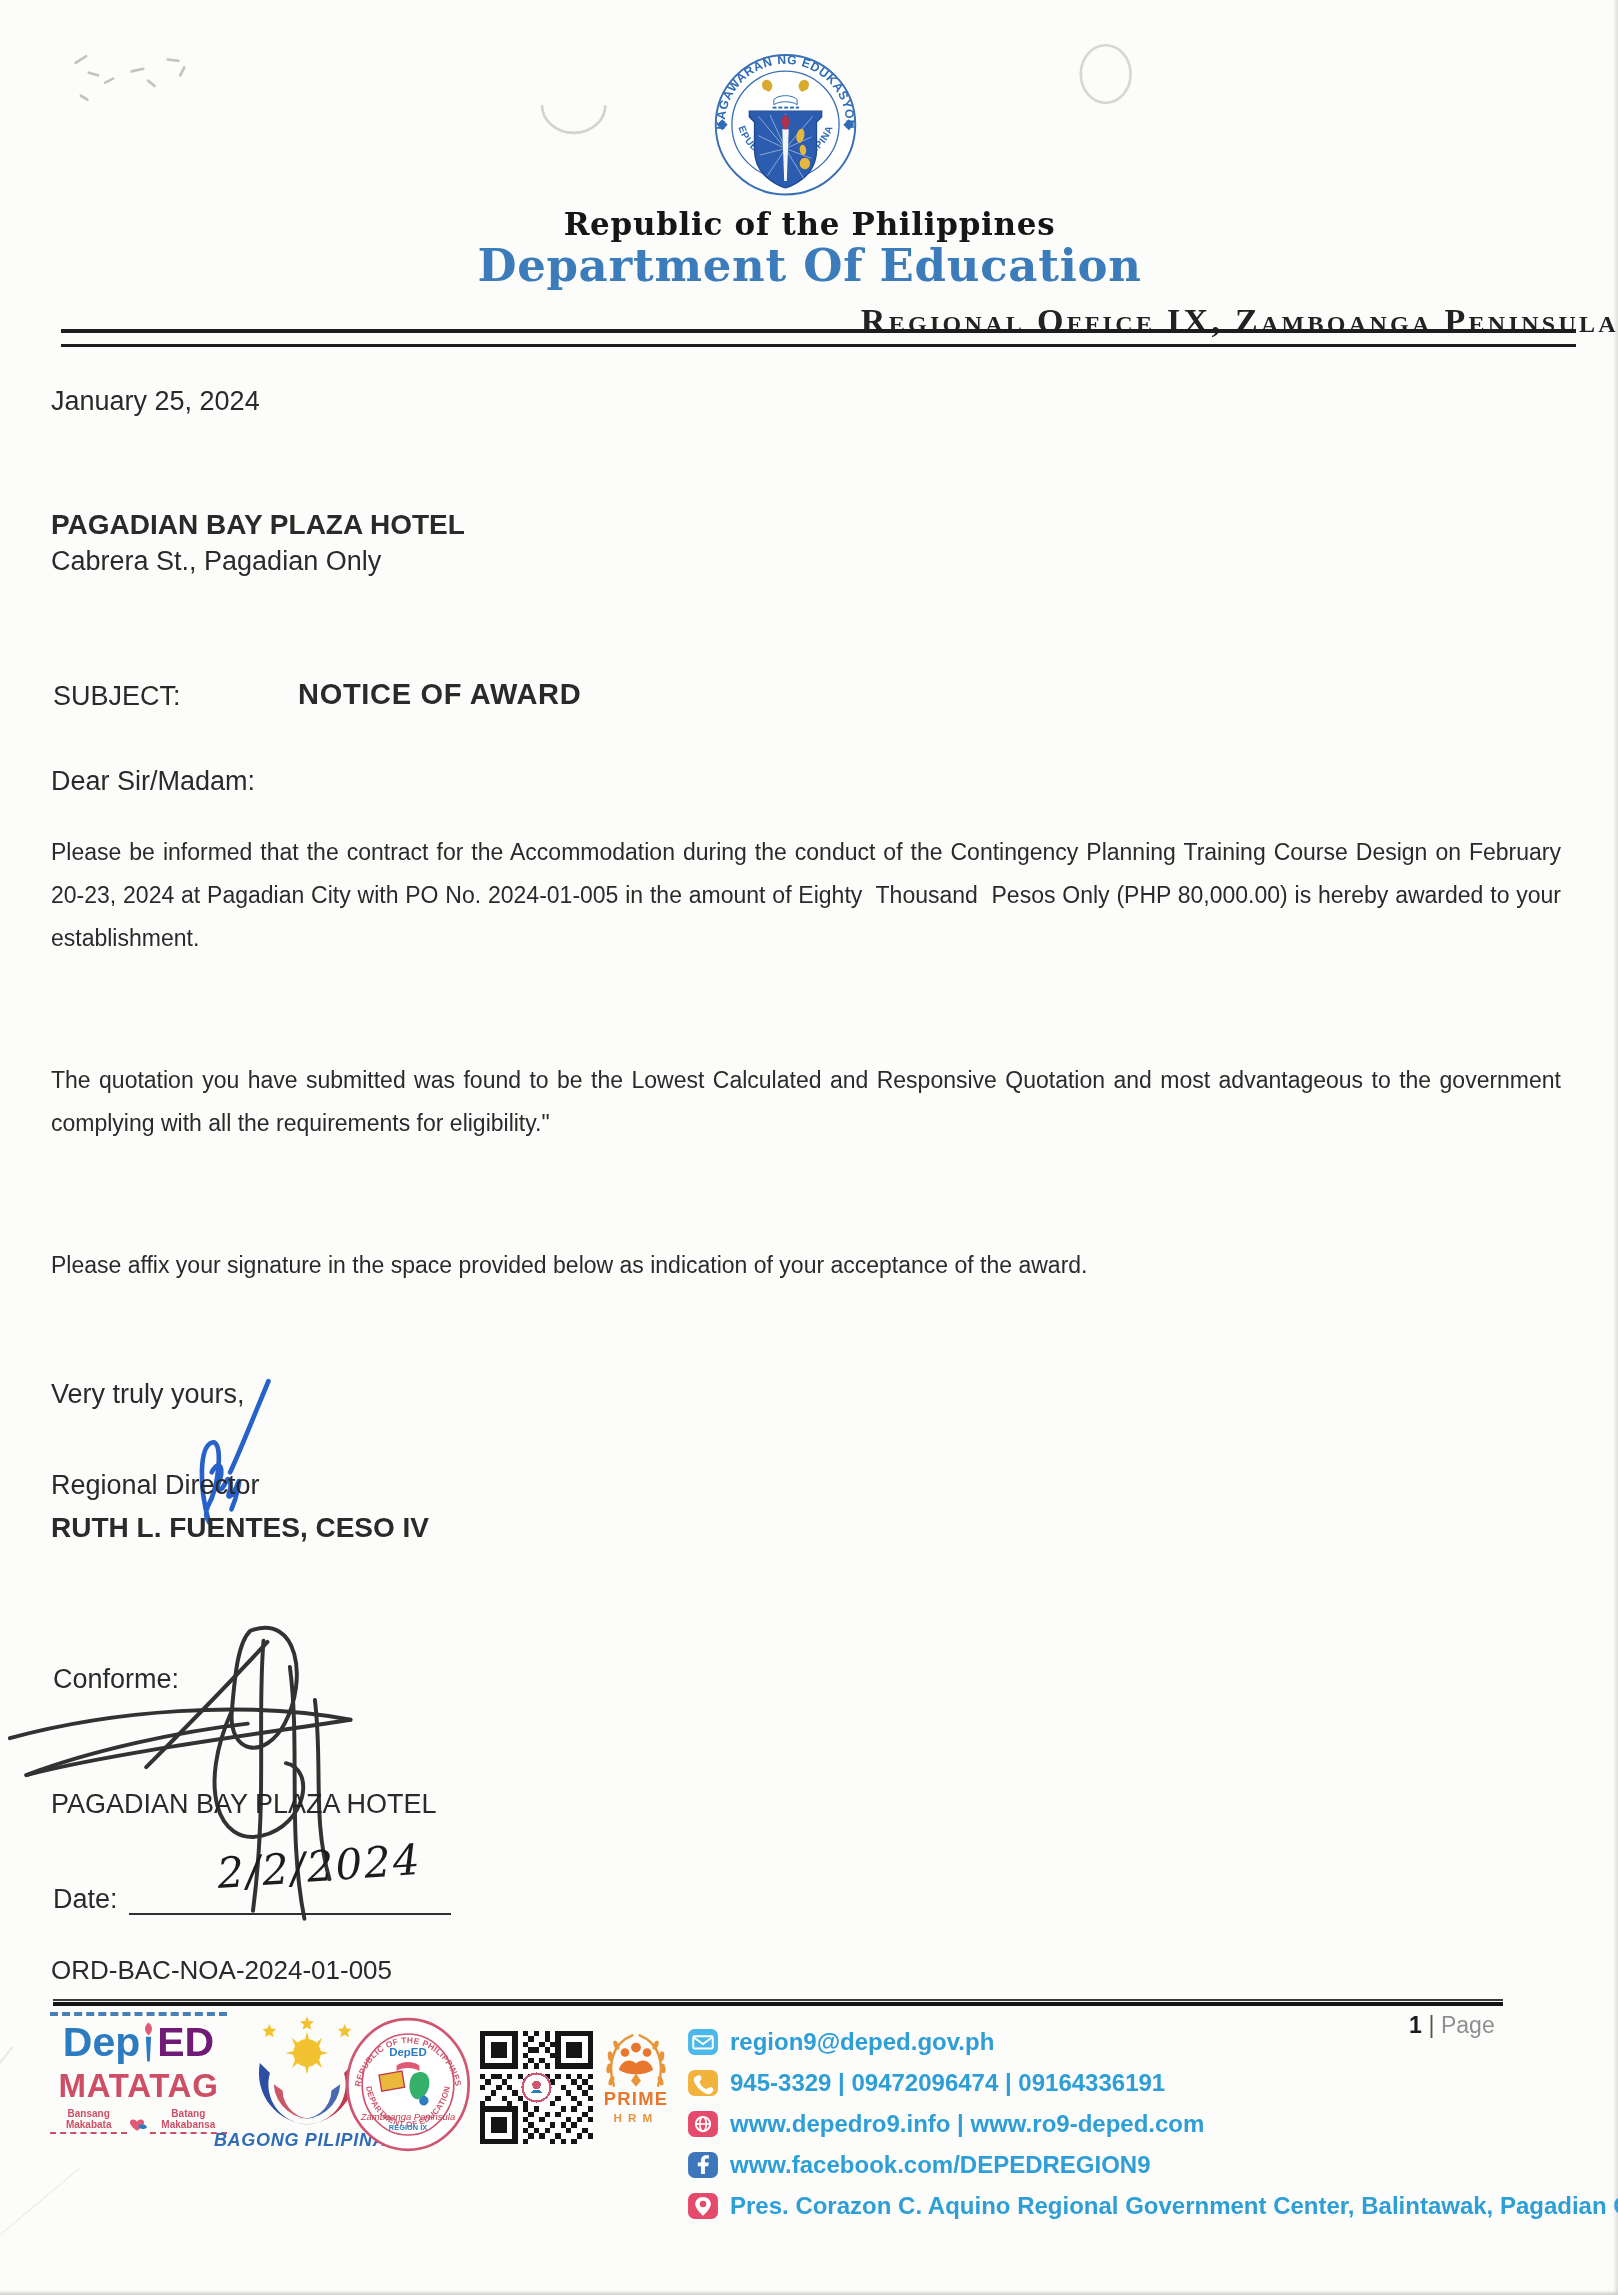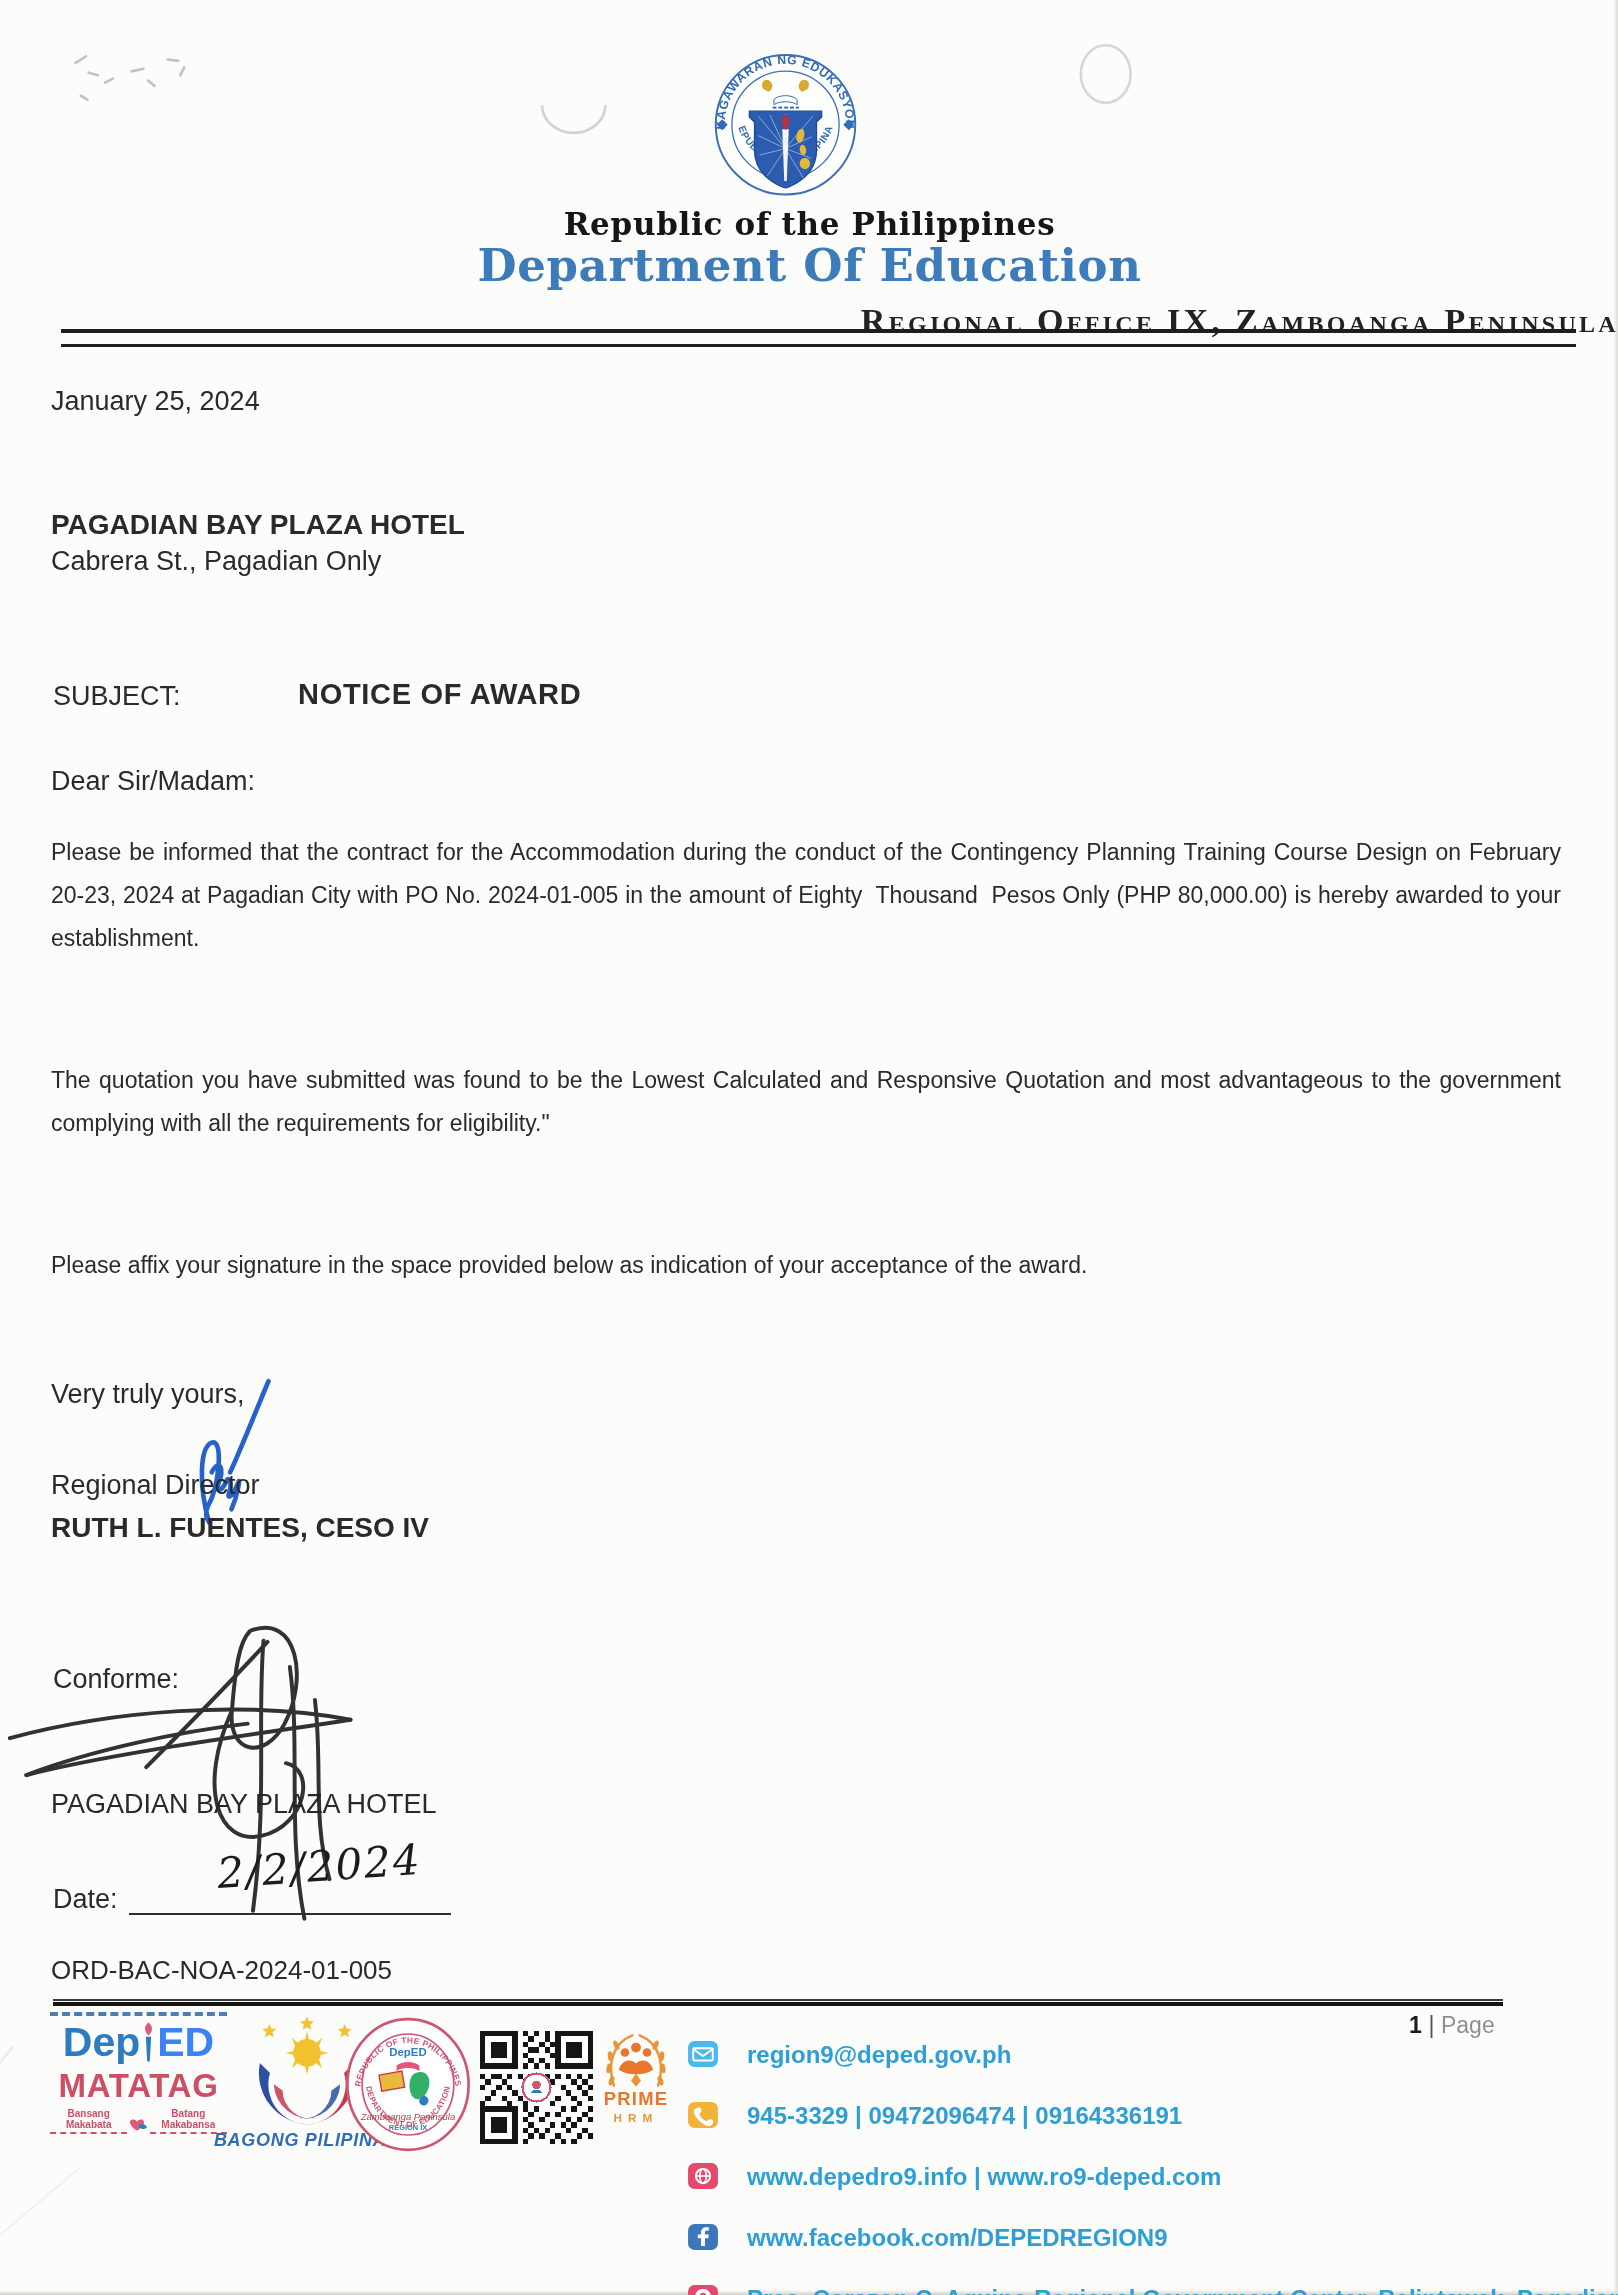--- a/index.html
+++ b/index.html
@@ -54,31 +54,31 @@
   .refno{left:51px;top:1954px;font-size:26px;}
   
   .footer-rule{position:absolute;left:53px;top:1999px;width:1450px;height:7.2px;
     background:linear-gradient(180deg,#3c3c3c 0 2px,#f6f6f4 2px 3.3px,#141414 3.3px 7.2px);}
   .page-num{position:absolute;left:1409px;top:2012px;font-size:23px;color:#8f8f8f;}
   .page-num .n{color:#1c1c1c;font-weight:bold;}
   .page-num .bar{color:#555;padding:0 6.6px;}
   .matatag{position:absolute;left:50px;top:2012px;width:177px;text-align:center;}
   .matatag .dash-top{border-top:4px dashed #4a7fb5;width:100%;margin-bottom:5.3px;}
   .matatag .word{display:flex;align-items:flex-end;justify-content:center;font-weight:800;font-size:41px;line-height:1;}
-  .matatag .dep{color:#2e7cc0;} .matatag .ed{color:#3b82f6;}
+  .matatag .dep{color:#2e7cc0;} .matatag .ed{color:#701a75;}
   .matatag .mat{color:#cc4f66;font-weight:800;font-size:33px;letter-spacing:0.7px;margin-top:4px;}
   .matatag .tags{display:flex;justify-content:space-between;align-items:flex-end;margin-top:2.6px;}
   .matatag .tag{font-size:10px;font-weight:bold;color:#cc4f66;border-bottom:2.6px dashed #cc4f66;padding-bottom:2px;}
   .bagong{position:absolute;left:198px;top:2014px;width:217px;text-align:center;}
   .bagong .lbl{font-size:18px;font-weight:bold;font-style:italic;color:#2f6cb5;letter-spacing:0.7px;margin-top:1.3px;}
   .r9seal{position:absolute;left:344px;top:2017px;width:128px;height:158px;}
   .qr{position:absolute;left:480px;top:2031px;width:113px;height:113px;}
   .prime{position:absolute;left:593px;top:2020px;width:86px;height:119px;}
   .contacts{position:absolute;left:687px;top:2021px;width:909px;}
-  .contact-row{display:flex;align-items:flex-start;gap:28px;height:41px;margin-top:20px;}
+  .contact-row{display:flex;align-items:center;gap:11px;height:41px;}
   .contact-row .txt{font-size:24px;font-weight:600;color:#2e9ed6;white-space:nowrap;}
   .cicon{width:32px;height:26px;flex:0 0 auto;}
   
   .sig{position:absolute;pointer-events:none;}
   svg text{font-family:"Liberation Sans",sans-serif;}
 </style>
 </head>
 <body>
 
 <div class="page">

